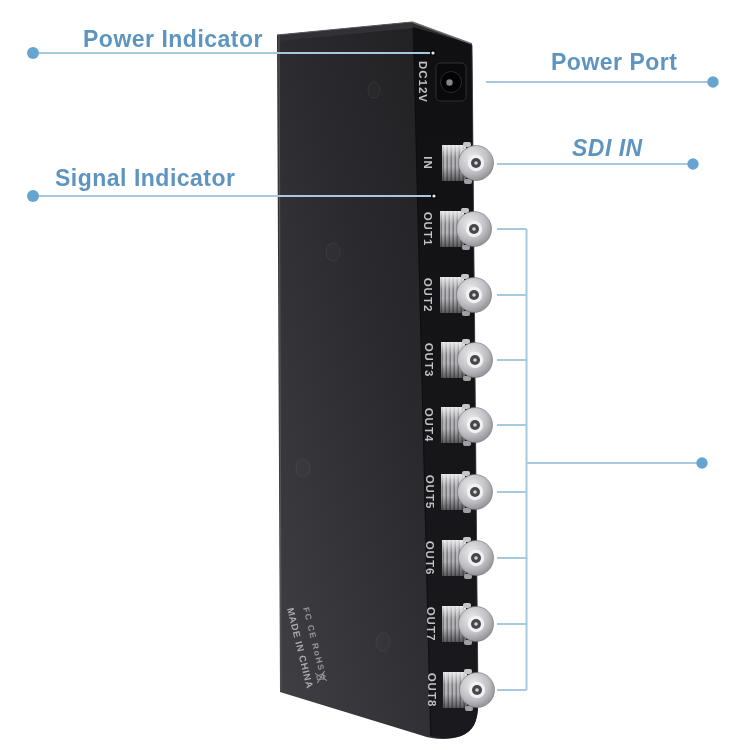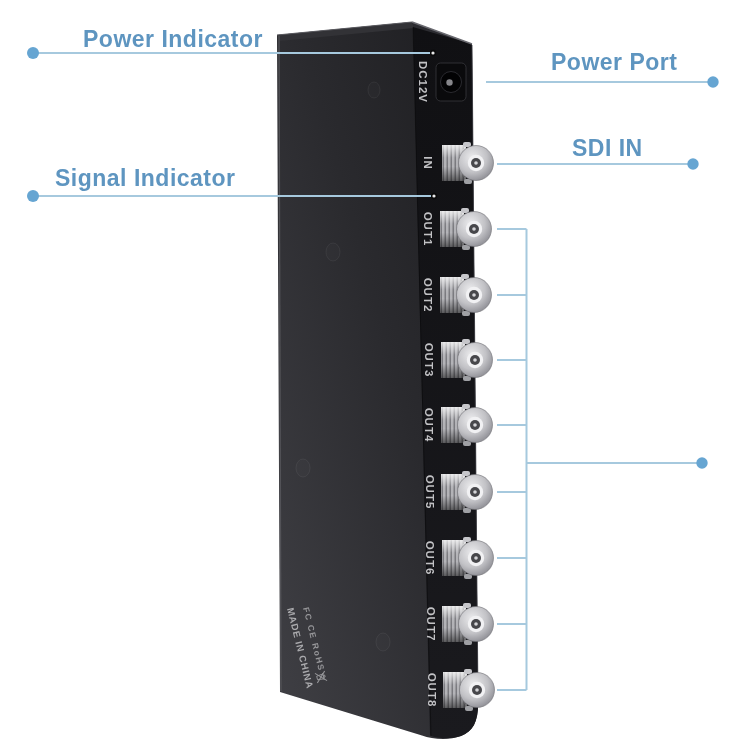--- a/index.html
+++ b/index.html
@@ -12,21 +12,21 @@
     position:absolute;
     font-weight:bold;
     font-size:23px;
     letter-spacing:0.5px;
     color:#5e95c0;
     white-space:nowrap;
   }
   #lbl-power-indicator{left:59px;top:26px;margin-left:24px;}
   #lbl-signal-indicator{left:55px;top:165px;}
   #lbl-power-port{left:551px;top:49px;}
-  #lbl-sdi-in{left:572px;top:135px;}
+  #lbl-sdi-in{left:572px;top:135px;font-style:italic;}
   #lbl-sdi-out{left:577px;top:430px;}
   .dev-label{
     font-family:"Liberation Sans", sans-serif;
     font-weight:bold;
     letter-spacing:1px;
   }
 </style>
 </head>
 <body>
 

